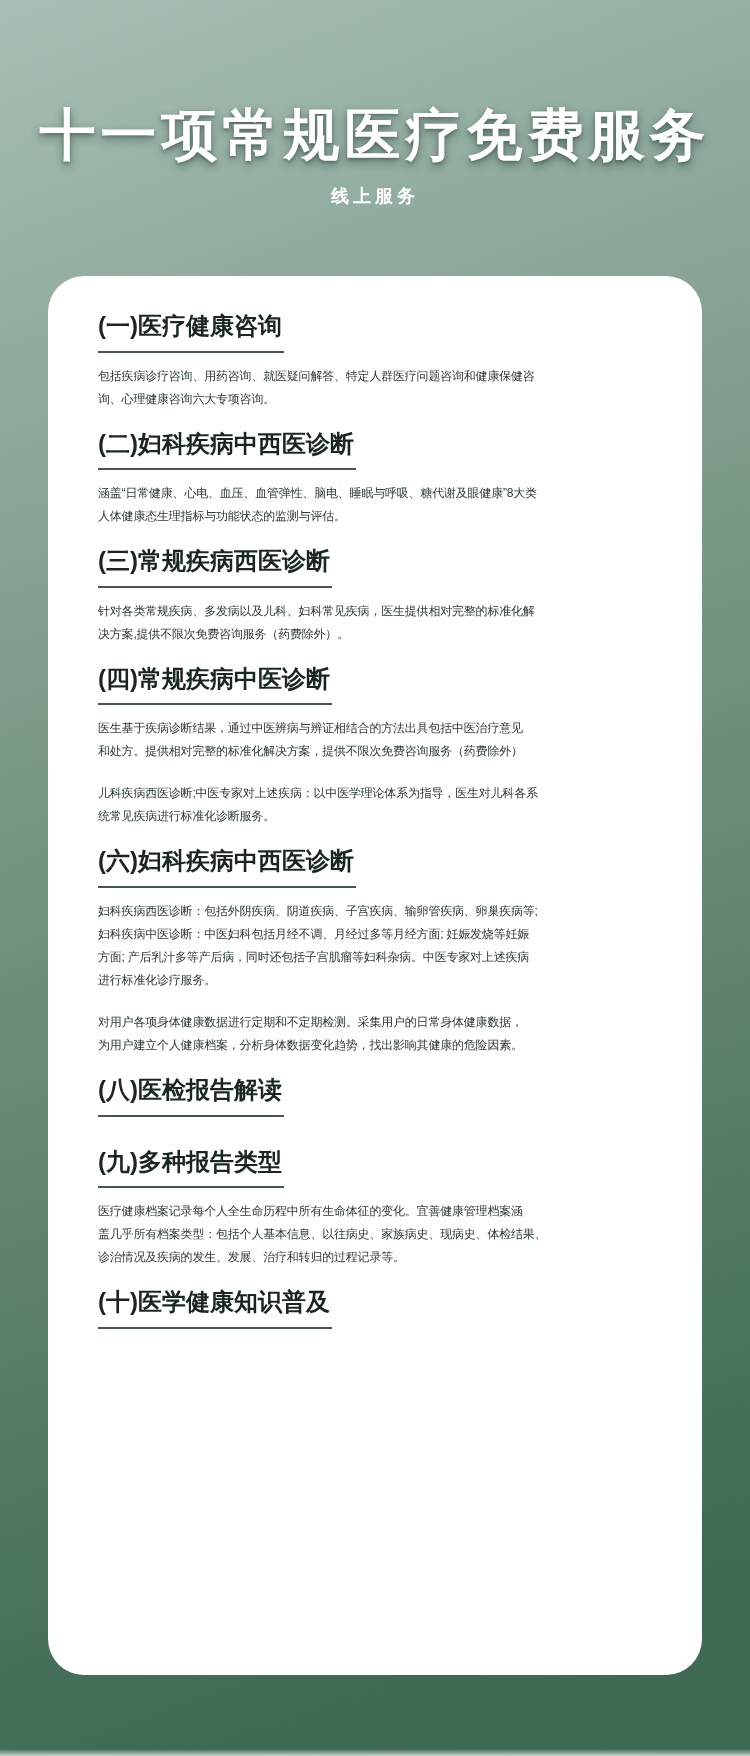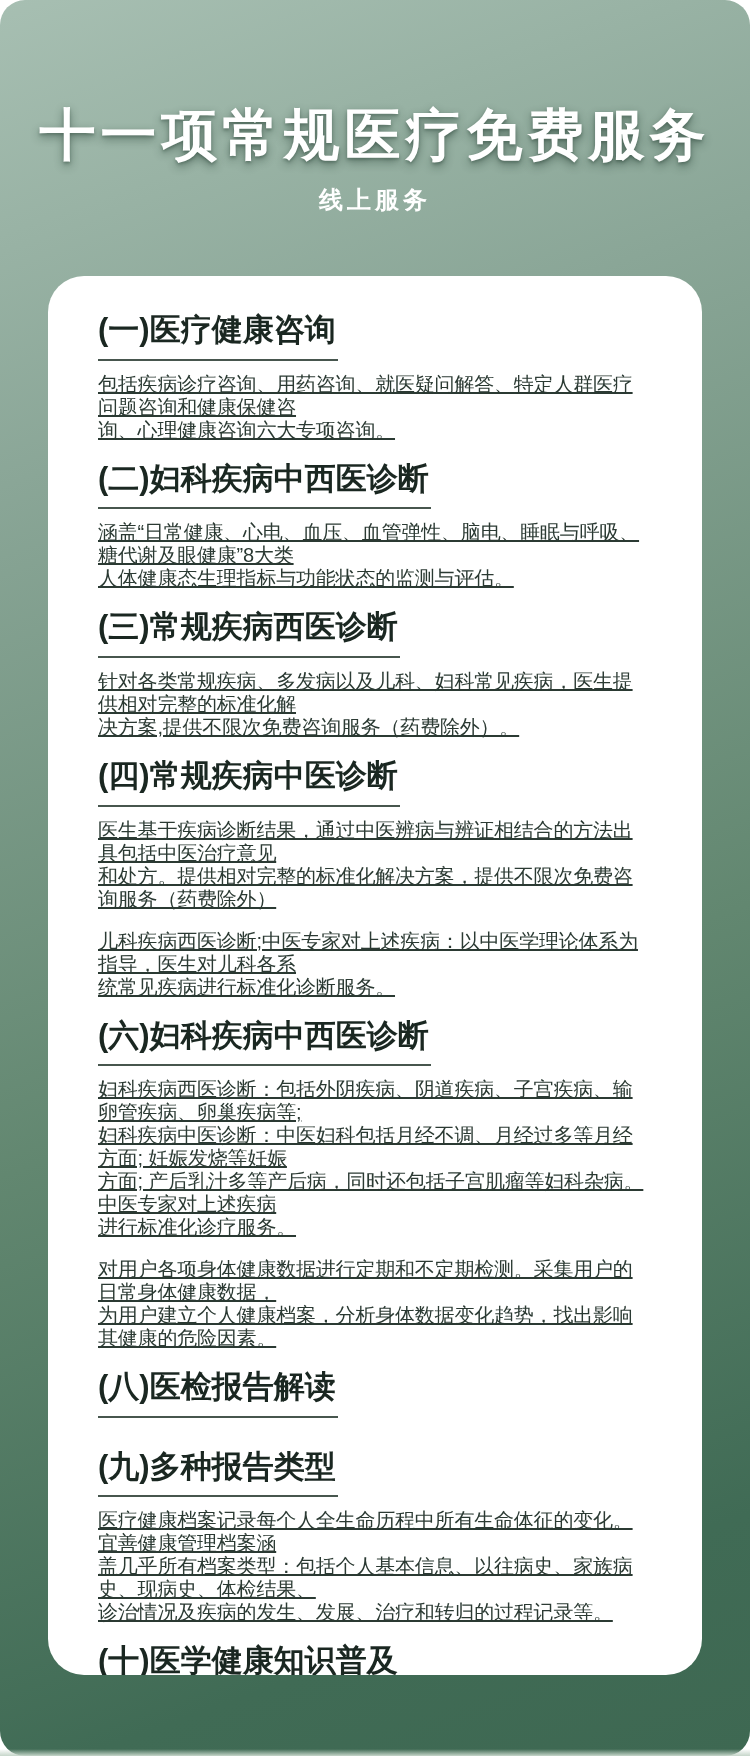--- a/index.html
+++ b/index.html
@@ -5,64 +5,62 @@
   html, body { margin: 0; padding: 0; }
   body {
     width: 750px; height: 1756px;
     font-family: "Liberation Sans", "DejaVu Sans", sans-serif;
     position: relative; overflow: hidden;
   }
   .poster {
     position: absolute; inset: 0;
     width: 750px; height: 1756px;
     background: linear-gradient(160deg, #a7bfb2 0%, #8aa697 24%, #628770 58%, #406b55 88%, #3e6852 100%);
-    border-radius: 25px;
   }
   .bottom-edge {
     position: absolute; left: 0; right: 0; bottom: 0; height: 7px;
     background: linear-gradient(to top, #c6d6ca, rgba(198,214,202,0));
   }
   .header { position: absolute; top: 0; left: 0; width: 750px; text-align: center; color: #ffffff; }
   .title {
     margin: 103px 0 0 0;
     font-size: 56px; font-weight: bold; letter-spacing: 5px; line-height: 1.15;
     color: #ffffff;
     text-shadow: 0 4px 10px rgba(17, 42, 30, 0.45), 0 2px 3px rgba(17, 42, 30, 0.30);
     white-space: nowrap;
   }
   .subtitle {
     margin: 17px 0 0 0;
-    font-size: 24px; font-weight: bold; letter-spacing: 4px;
+    font-size: 18px; font-weight: bold; letter-spacing: 4px;
     color: #ffffff;
     text-align: center;
   }
   .card {
     position: absolute; left: 48px; top: 276px;
     width: 654px; height: 1399px;
     box-sizing: border-box;
     background: #ffffff;
     border-radius: 36px;
     padding: 36px 50px 26px 50px;
     overflow: hidden;
   }
   .service-section { margin: 0 0 19px 0; }
   .service-section h2 {
     display: inline-block;
     margin: 0 0 12px 0;
     padding: 0 2px 11px 0;
-    font-size: 31px; font-weight: bold; line-height: 1.15;
+    font-size: 24px; font-weight: bold; line-height: 1.15;
     color: #1a2721;
     border-bottom: 2px solid #47564e;
   }
   .service-section p {
     margin: 0;
-    font-size: 20px; line-height: 23px; letter-spacing: -0.2px;
+    font-size: 12px; line-height: 23px; letter-spacing: -0.2px;
     color: #2b3a33;
     white-space: pre-line;
-    text-decoration: underline;
   }
 </style>
 </head>
 <body>
 
 <div class="poster">
   <div class="header">
     <div class="title">十一项常规医疗免费服务</div>
     <div class="subtitle">线上服务</div>
   </div>

